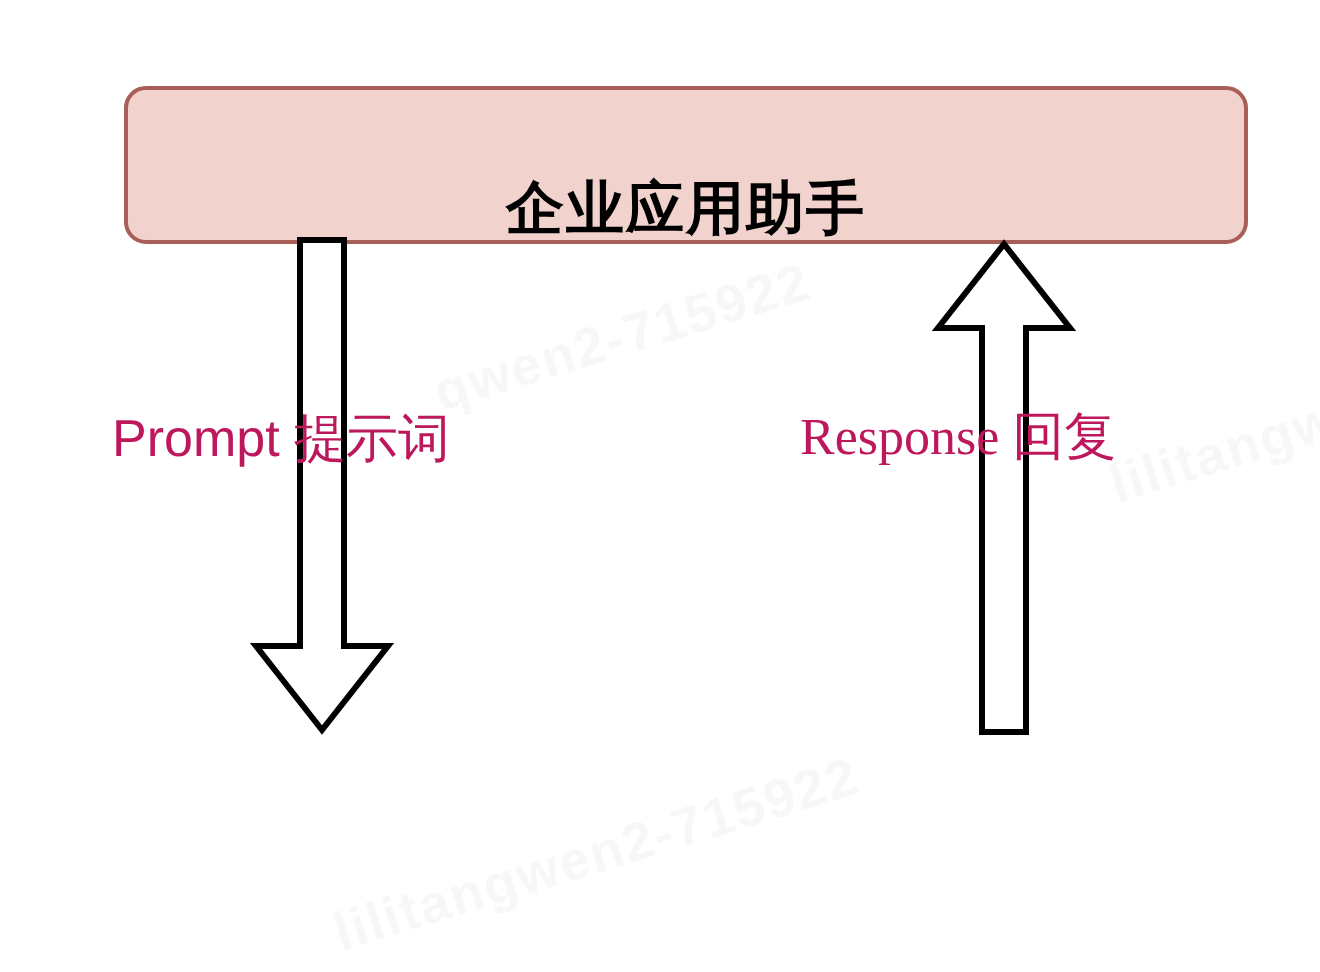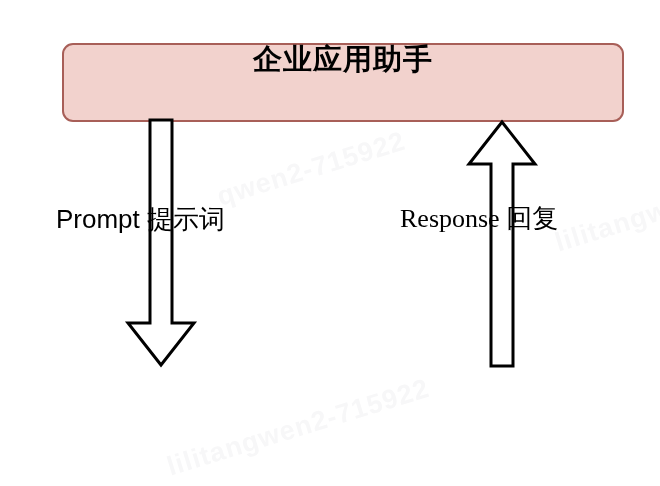--- a/index.html
+++ b/index.html
@@ -36,21 +36,21 @@
   .wm-1 { left: 218px; top: 182px; }
   .wm-2 { left: 168px; top: 452px; }
   .wm-3 { left: 556px; top: 228px; }
 
   
   .node-box {
     position: absolute;
     box-sizing: border-box;
     border-radius: 11px;
     display: flex;
-    align-items: flex-start;
+    align-items: flex-end;
     justify-content: center;
     font-family: Liberation Serif, serif;
   }
   .node-label {
     font-size: 29px;
     font-weight: 700;
     color: #000000;
     letter-spacing: 1px;
     line-height: 1;
   }
@@ -84,21 +84,21 @@
     stroke: #000000;
     stroke-width: 3;
     stroke-linejoin: miter;
   }
 
   
   .edge-label {
     position: absolute;
     font-size: 26px;
     font-weight: 400;
-    color: #000000;
+    color: #be185d;
     white-space: nowrap;
     letter-spacing: 0px;
     line-height: 1;
   }
   #label-prompt { left: 56px; top: 206px; }
   #label-response { left: 400px; top: 206px; font-family: Liberation Serif, serif; }
 </style>
 </head>
 <body>
 

